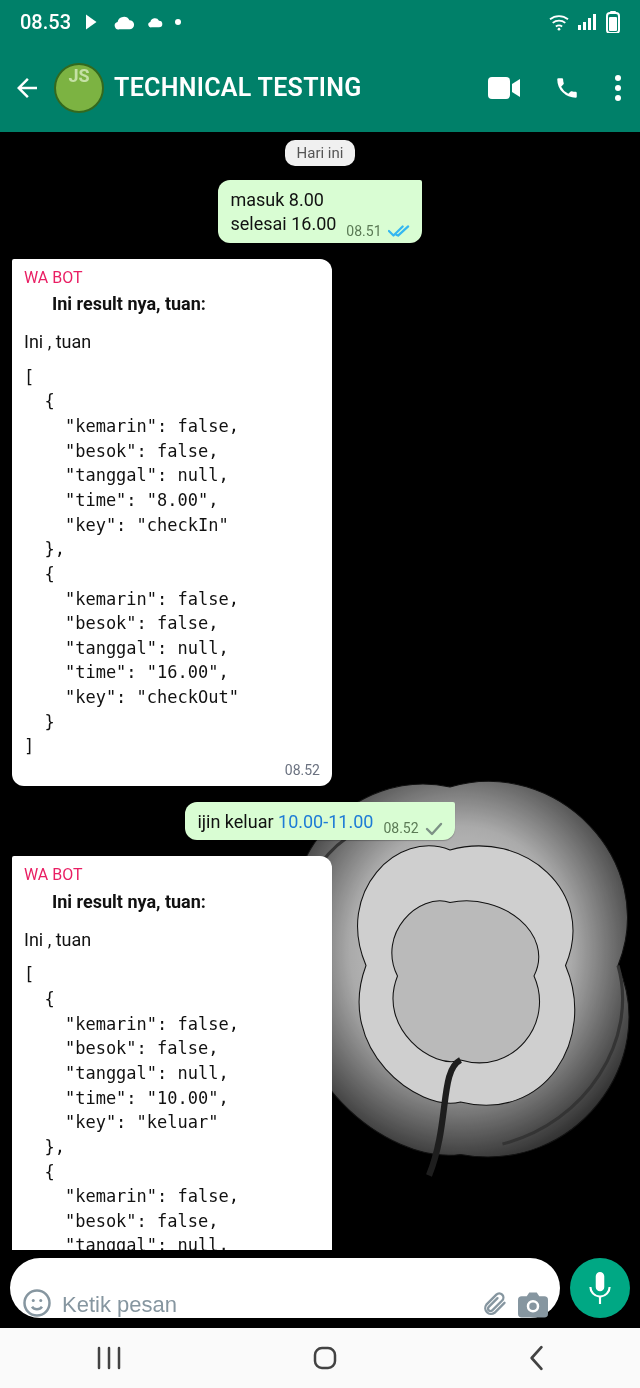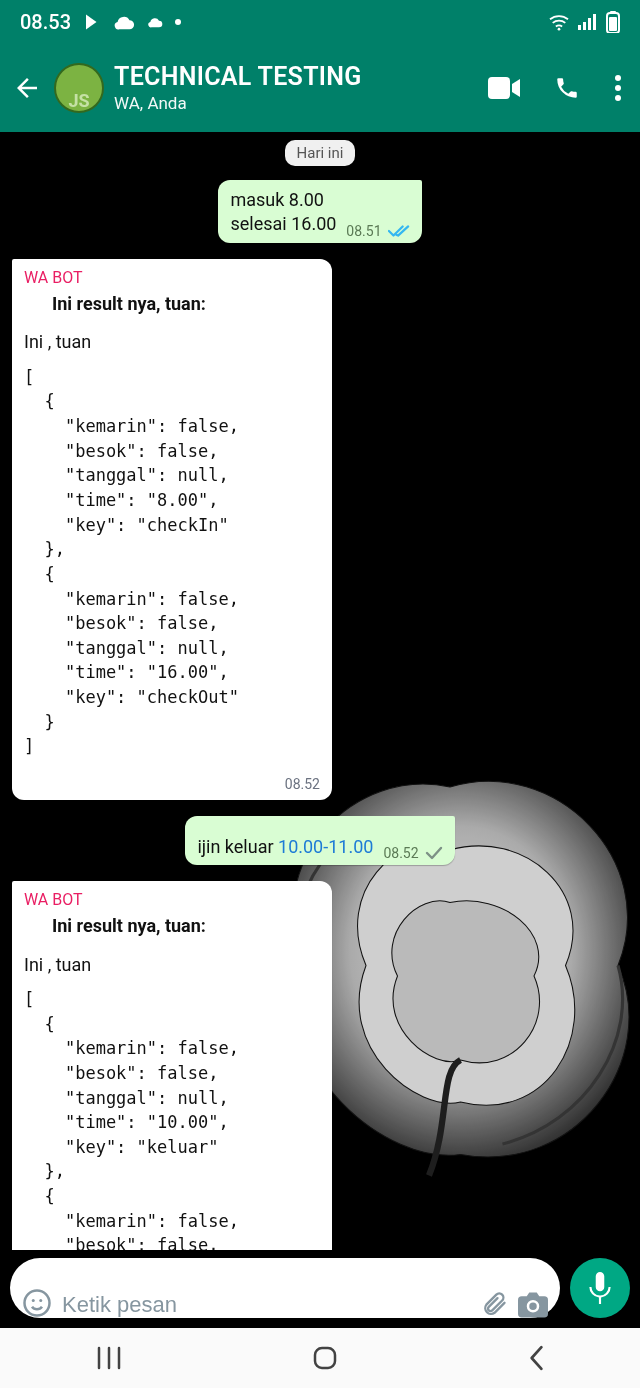--- a/index.html
+++ b/index.html
@@ -8,21 +8,21 @@
 
   
   .status-bar { height: 44px; background: #008069; color: #fff; display: flex; align-items: center; padding: 0 20px; font-size: 20px; font-weight: 500; justify-content: space-between; }
   .status-left { display: flex; align-items: center; gap: 12px; }
   .status-right { display: flex; align-items: center; gap: 8px; }
   .status-icon svg { display: block; }
 
   
   .app-bar { height: 88px; background: #008069; display: flex; align-items: center; padding: 0 12px 0 10px; gap: 10px; }
   .back-btn { width: 34px; height: 60px; display:flex; align-items:center; justify-content:center; color:#fff; }
-  .avatar { width: 50px; height: 50px; border-radius: 50%; background: radial-gradient(circle at 50% 50%, #7cb342 0 24px, #33691e 24px); display:flex; align-items:flex-end; justify-content:center; color:#c5e1a5; font-weight:700; font-size:18px; border: 2px solid #33691e; }
+  .avatar { width: 50px; height: 50px; border-radius: 50%; background: radial-gradient(circle at 50% 50%, #7cb342 0 24px, #33691e 24px); display:flex; align-items:flex-start; justify-content:center; color:#c5e1a5; font-weight:700; font-size:18px; border: 2px solid #33691e; }
   .titles { flex: 1 1 auto; color:#fff; display:flex; flex-direction:column; line-height:1.1; }
   .chat-title { font-size: 25px; font-weight: 600; letter-spacing: .3px; }
   .chat-subtitle { font-size: 17px; font-weight: 400; opacity:.95; margin-top:4px; }
   .app-icons { display:flex; align-items:center; gap: 34px; padding-right: 6px; }
   .app-icon { color:#fff; display:flex; align-items:center; justify-content:center; }
 
   
   .chat { position: relative; flex: 1 1 auto; overflow: hidden; }
   .chat-bg { position:absolute; inset:0; background:#000; }
   .flower { position:absolute; right:-20px; bottom:60px; width:420px; height:470px; opacity:.9; }
@@ -33,21 +33,21 @@
 
   .row { display:flex; margin-bottom: 16px; }
   .row.out { justify-content:center; }
   .bubble { position:relative; max-width: 80%; border-radius: 12px; padding: 8px 12px 6px 12px; font-size: 18px; line-height: 1.35; box-shadow: 0 1px 1px rgba(0,0,0,.25); }
   .bubble.in { background:#fff; color:#111; border-top-left-radius: 2px; }
   .bubble.out { background:#d9fdd3; color:#111; border-top-right-radius: 2px; }
   .sender { color:#e91e63; font-weight:400; font-size:16px; margin-bottom:4px; }
   .bold-line { font-weight:700;margin-left:28px; }
   .textblock { white-space: pre; font-family: inherit; }
   .codeblock { font-family: ui-monospace, SFMono-Regular, Menlo, Consolas, monospace; font-size: 17px; white-space: pre; line-height: 1.45; margin-top: 10px; }
-  .meta { display:flex; align-items:center; justify-content:flex-end; gap:6px; color:#6b7280; font-size:14px; margin-top:16px; }
+  .meta { display:flex; align-items:center; justify-content:flex-end; gap:6px; color:#6b7280; font-size:14px; margin-top:2px; }
   .meta.inside-out { margin-left: 10px; display:inline-flex; float:right; transform: translateY(4px);}
   .out .meta { color:#5b7a55; }
   .ticks svg { display:block; }
   .link-span { color:#1d7bd6; }
   .out-body { display:flex; align-items:flex-end; flex-wrap:wrap; }
   .out-text { white-space: pre-line; }
 
   
   .input-area { position: relative; padding: 8px 10px 10px; display:flex; align-items:center; gap:10px; background: transparent; }
   .input-pill { flex:1 1 auto; height:60px; background:#fff; border-radius:32px; display:flex; align-items:flex-end; padding:0 12px; gap:10px; box-shadow: 0 1px 2px rgba(0,0,0,.3); }
@@ -120,21 +120,20 @@
     <div class="back-btn">
       <svg width="30" height="30" viewBox="0 0 24 24" fill="#fff">
           <path d="M20 11H7.8l5.6-5.6L12 4l-8 8 8 8 1.4-1.4L7.8 13H20z"></path>
         </svg>
     </div>
     <div class="avatar">
       <span>JS</span>
     </div>
     <div class="titles">
       <span class="chat-title">TECHNICAL TESTING</span>
-      <span class="chat-subtitle">WA, Anda</span>
     </div>
     <div class="app-icons">
       <span class="app-icon">
         <svg width="32" height="22" viewBox="0 0 32 22" fill="#fff">
             <rect x="0" y="0" width="22" height="22" rx="4"></rect>
             <path d="M24 7l8-5v18l-8-5z"></path>
           </svg>
       </span>
       <span class="app-icon">
         <svg width="26" height="26" viewBox="0 0 24 24" fill="#fff">

